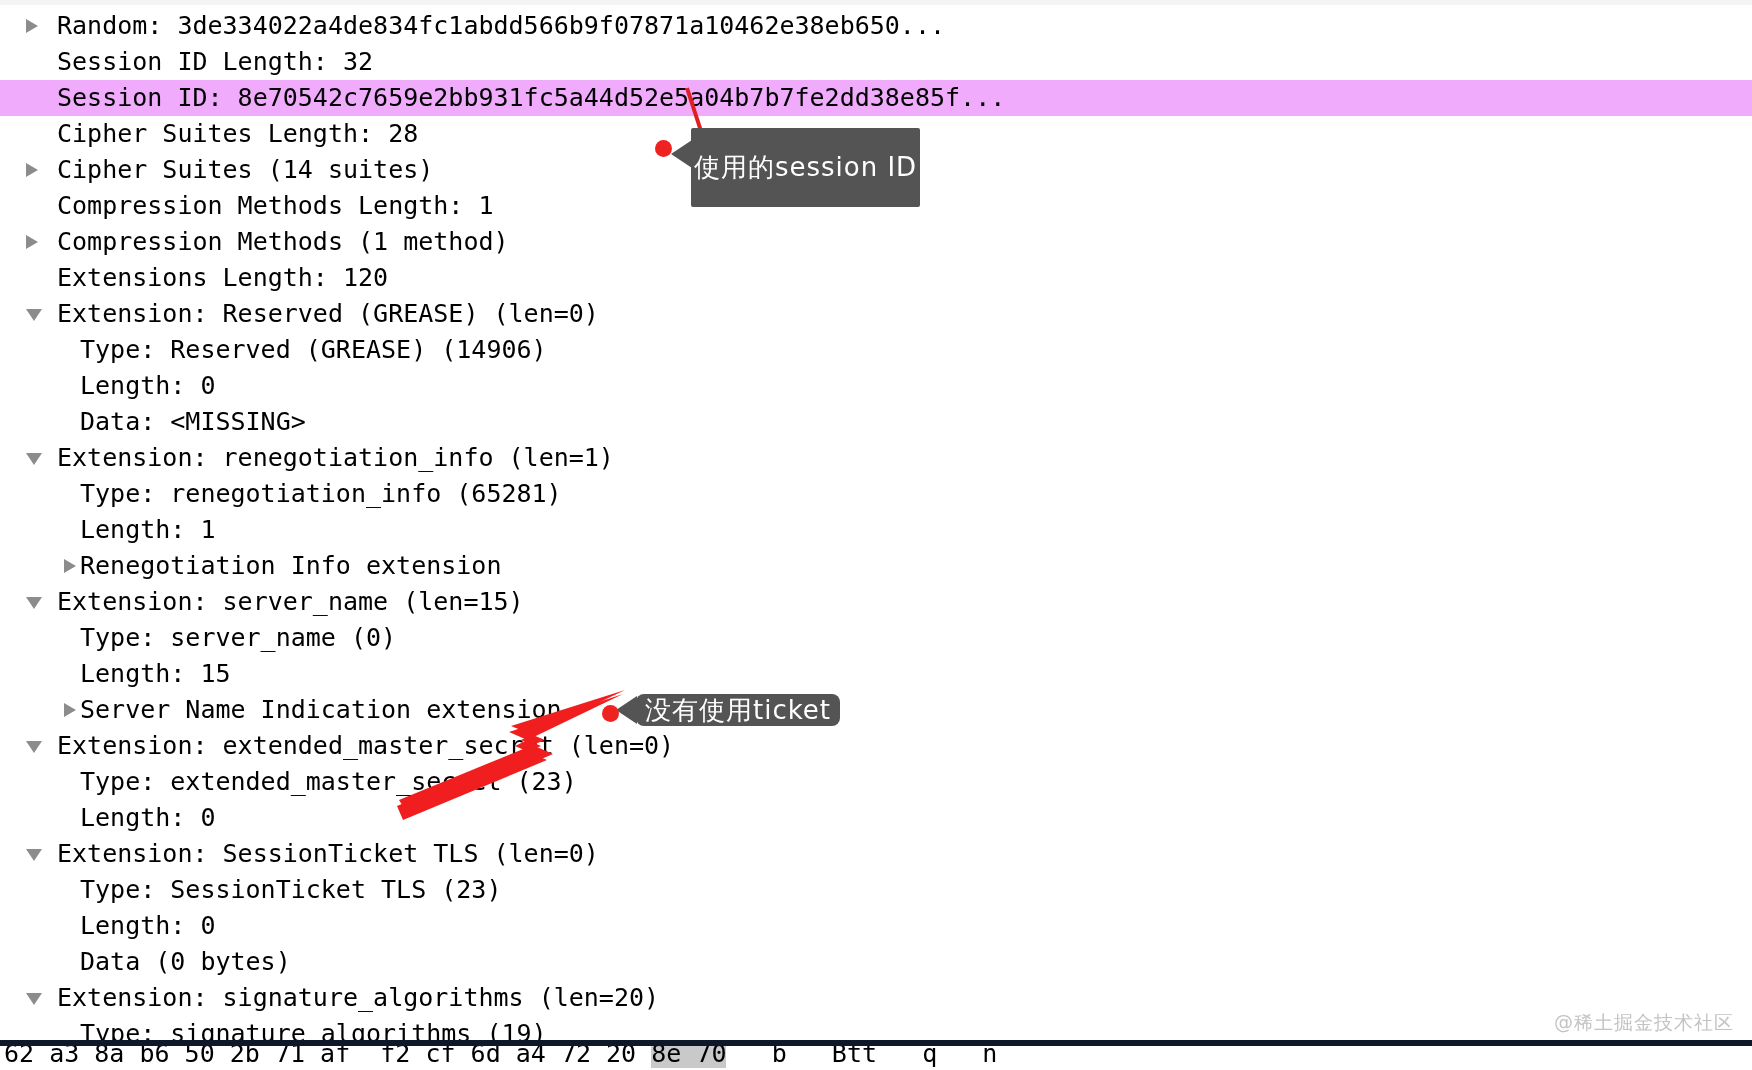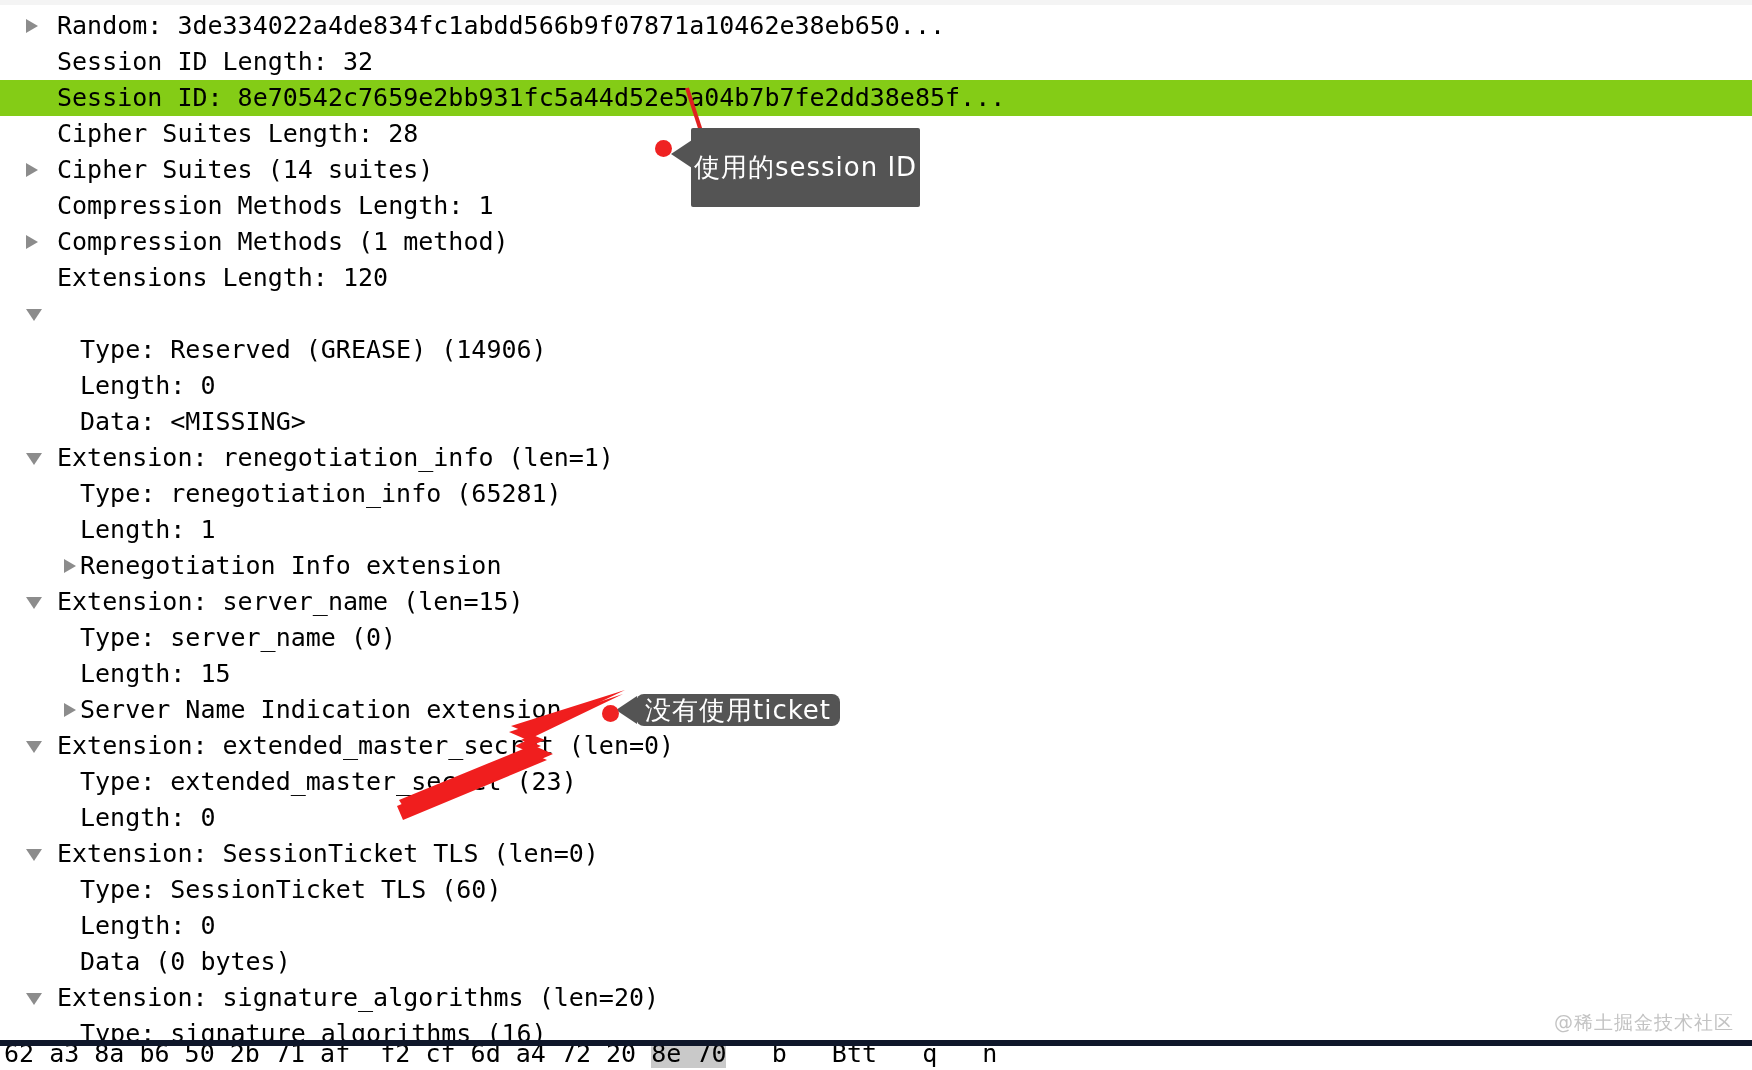--- a/index.html
+++ b/index.html
@@ -26,21 +26,21 @@
   .row {
     position: relative;
     height: 36px;
     line-height: 36px;
     white-space: nowrap;
     font-size: 25px;
     color: #000000;
     letter-spacing: 0px;
   }
   .row.selected {
-    background: #84cc16;
+    background: #f0abfc;
     text-decoration: underline;
   }
 
   .twisty {
     position: absolute;
     top: 50%;
     width: 0;
     height: 0;
     margin-top: -7px;
   }
@@ -218,20 +218,21 @@
     </div>
     <div class="row lvl1">
       <span class="twisty collapsed"></span>
       <span class="label">Compression Methods (1 method)</span>
     </div>
     <div class="row lvl1">
       <span class="label">Extensions Length: 120</span>
     </div>
     <div class="row lvl1">
       <span class="twisty expanded"></span>
+      <span class="label">Extension: Reserved (GREASE) (len=0)</span>
     </div>
     <div class="row lvl2">
       <span class="label">Type: Reserved (GREASE) (14906)</span>
     </div>
     <div class="row lvl2">
       <span class="label">Length: 0</span>
     </div>
     <div class="row lvl2">
       <span class="label">Data: &lt;MISSING&gt;</span>
     </div>
@@ -271,34 +272,34 @@
       <span class="label">Type: extended_master_secret (23)</span>
     </div>
     <div class="row lvl2">
       <span class="label">Length: 0</span>
     </div>
     <div class="row lvl1">
       <span class="twisty expanded"></span>
       <span class="label">Extension: SessionTicket TLS (len=0)</span>
     </div>
     <div class="row lvl2">
-      <span class="label">Type: SessionTicket TLS (60)</span>
+      <span class="label">Type: SessionTicket TLS (23)</span>
     </div>
     <div class="row lvl2">
       <span class="label">Length: 0</span>
     </div>
     <div class="row lvl2">
       <span class="label">Data (0 bytes)</span>
     </div>
     <div class="row lvl1">
       <span class="twisty expanded"></span>
       <span class="label">Extension: signature_algorithms (len=20)</span>
     </div>
     <div class="row lvl2">
-      <span class="label">Type: signature_algorithms (16)</span>
+      <span class="label">Type: signature_algorithms (19)</span>
     </div>
   </div>
 
 <div id="pointer-line"></div>
 
 <svg id="big-arrow" viewBox="0 0 230 135">
   <polygon points="228,6 120,58 152,72 8,132 2,118 146,58 114,44" fill="#f01e1e"></polygon>
   <polygon points="230,2 126,52 158,66 14,128 4,112 150,52 116,38" fill="#f01e1e"></polygon>
 </svg>
 

